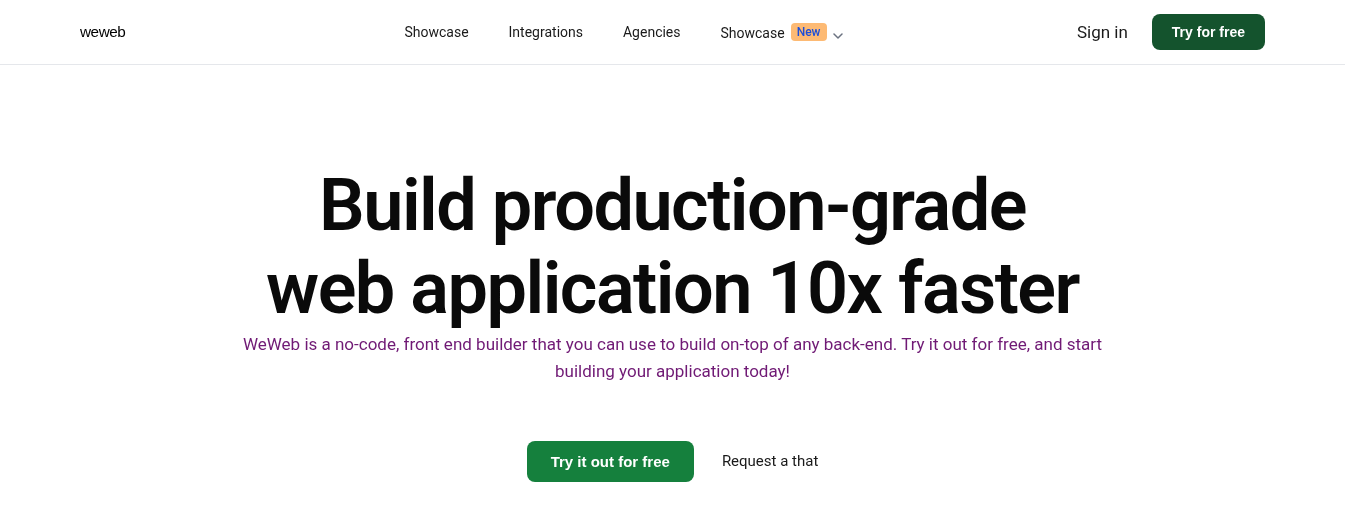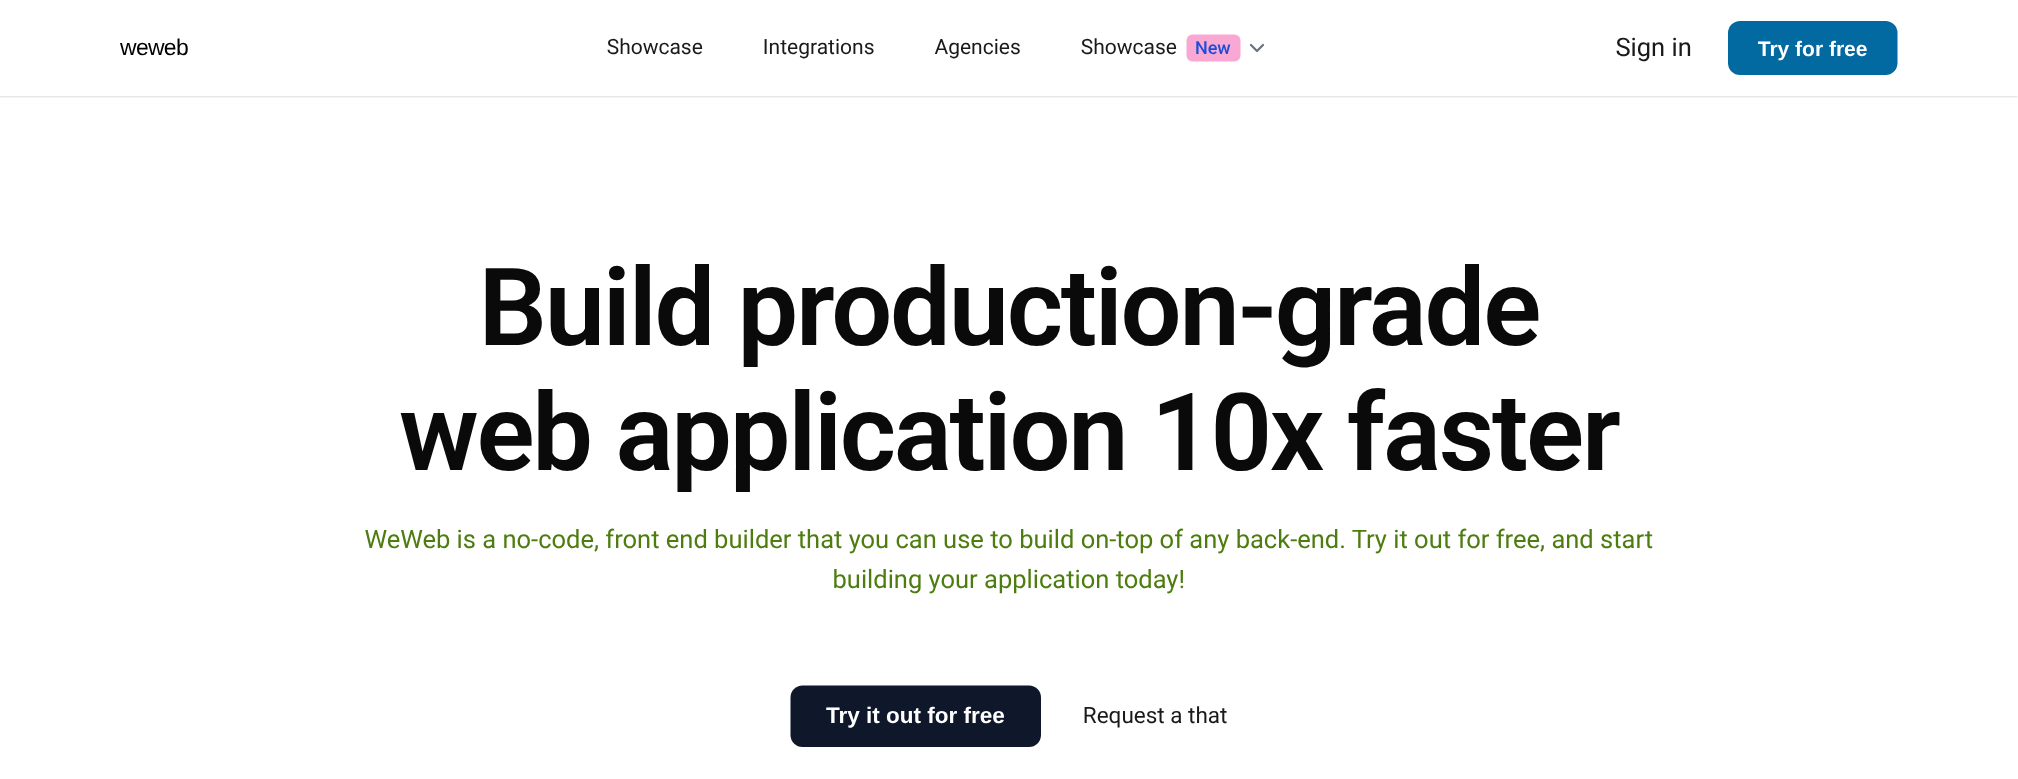--- a/index.html
+++ b/index.html
@@ -31,25 +31,25 @@
       display: flex;
       align-items: center;
       gap: 40px;
     }
     .nav-link {
       font-size: 14px;
       color: #1a1a1a;
       text-decoration: none;
       cursor: pointer;
       display: flex;
-      align-items: center;
+      align-items: flex-end;
       gap: 6px;
     }
     .badge {
-      background: #f9a8d4;
+      background: #fdba74;
       color: #1d4ed8;
       font-size: 12px;
       padding: 2px 6px;
       border-radius: 4px;
       font-weight: 500;
     }
     .chevron {
       display: inline-flex;
       align-items: center;
     }
@@ -57,21 +57,21 @@
       display: flex;
       align-items: center;
       gap: 24px;
     }
     .signin-link {
       font-size: 17px;
       color: #1a1a1a;
       cursor: pointer;
     }
     .btn-primary {
-      background: #0369a1;
+      background: #14532d;
       color: #fff;
       border: none;
       padding: 10px 20px;
       border-radius: 8px;
       font-size: 14px;
       font-weight: 600;
       cursor: pointer;
       text-align: right;
     }
     .hero {
@@ -82,33 +82,33 @@
     }
     .hero-title {
       font-size: 72px;
       font-weight: 600;
       line-height: 1.15;
       letter-spacing: -1.5px;
       color: #0a0a0a;
     }
     .hero-subtitle {
       font-size: 17px;
-      color: #4d7c0f;
+      color: #701a75;
       line-height: 1.6;
       max-width: 920px;
-      margin: 16px auto 56px;
+      margin: 0 auto 56px;
     }
     .hero-actions {
       display: flex;
       align-items: center;
       justify-content: center;
       gap: 28px;
     }
     .btn-hero {
-      background: #0f172a;
+      background: #15803d;
       color: #fff;
       border: none;
       padding: 12px 24px;
       border-radius: 8px;
       font-size: 15px;
       font-weight: 600;
       cursor: pointer;
     }
     .link-demo {
       font-size: 15px;

